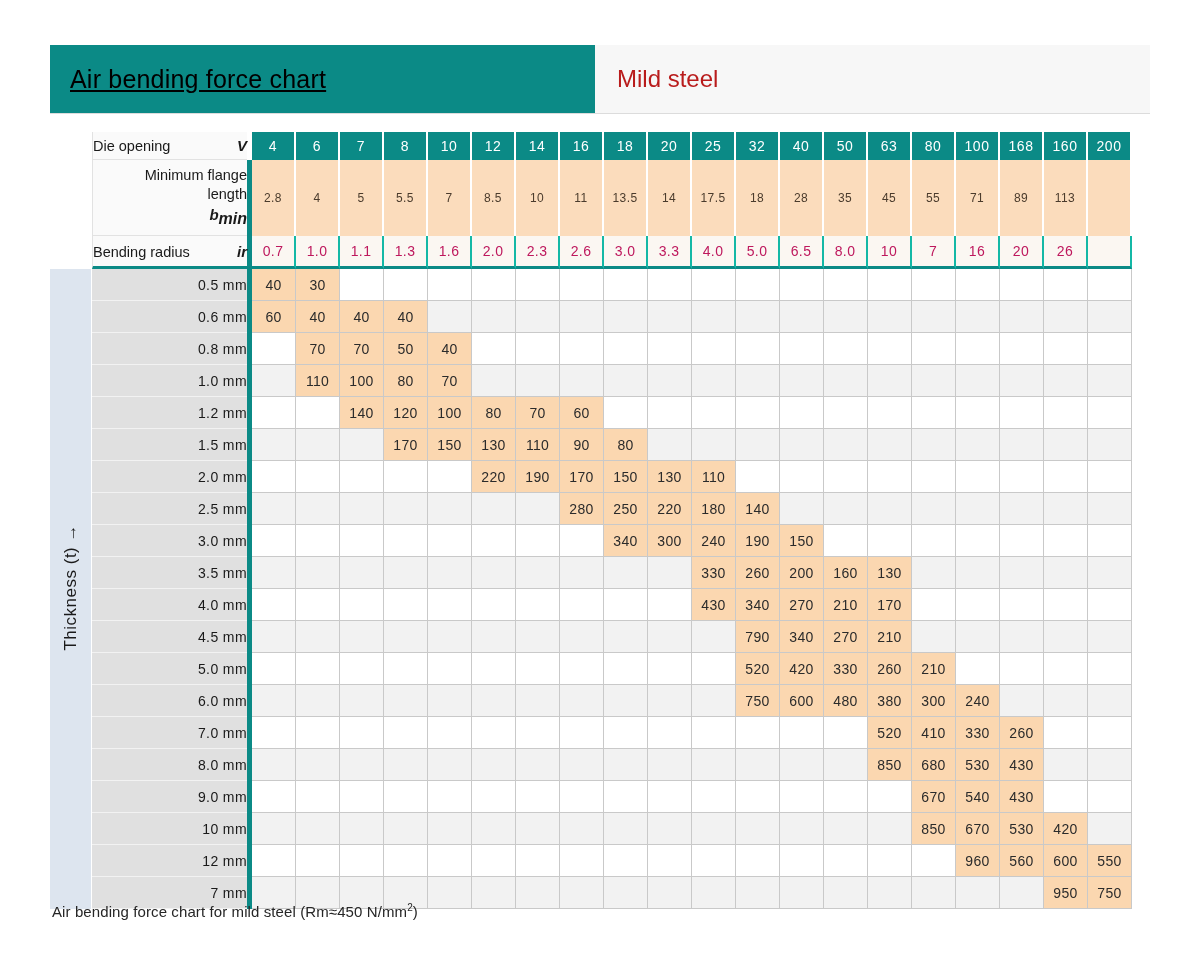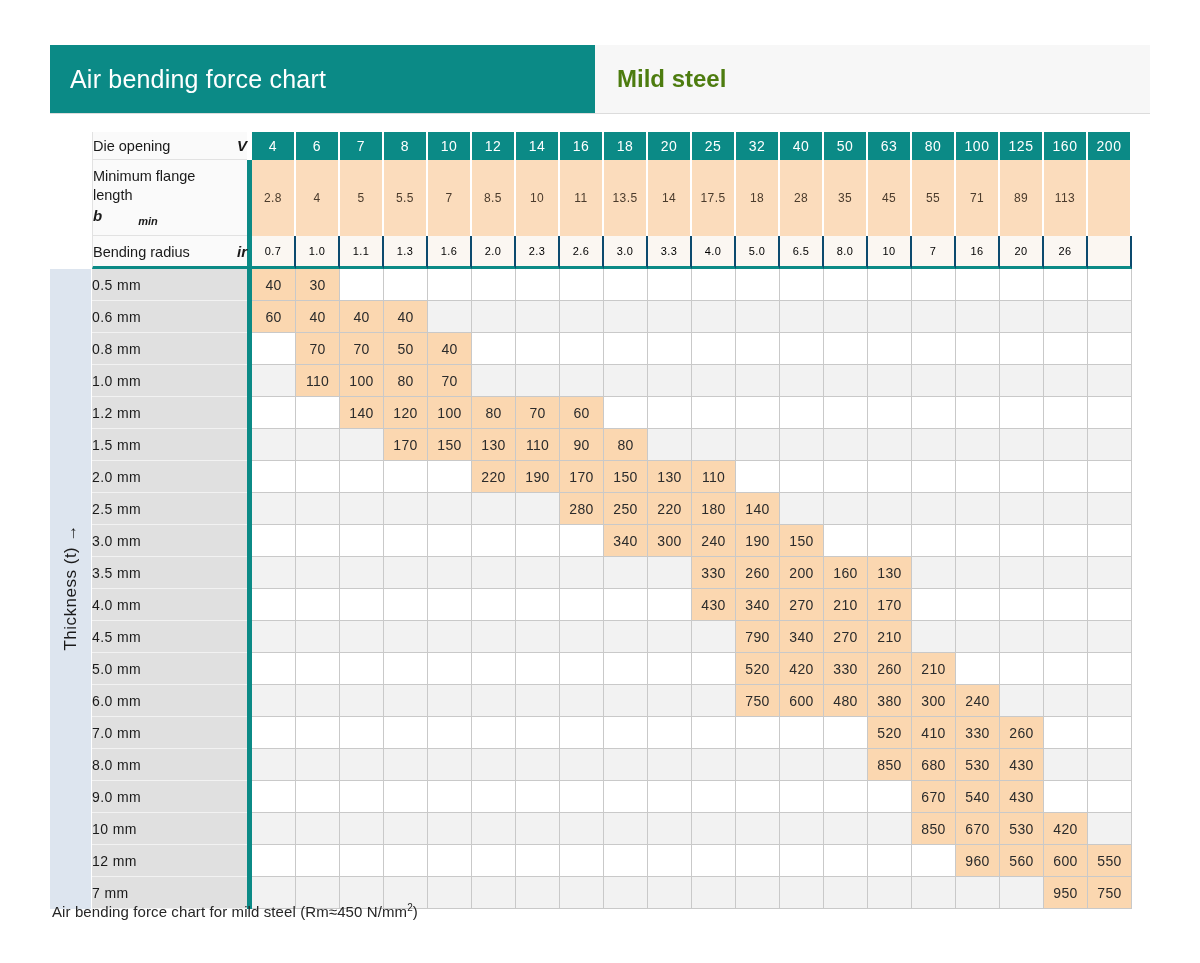--- a/index.html
+++ b/index.html
@@ -33,36 +33,37 @@
   }
   .title-left {
     width: 545px;
     background: #0b8a86;
     display: flex;
     align-items: center;
     padding-left: 20px;
     box-sizing: border-box;
   }
   .title-left-text {
-    color: #ffffff;
+    color: #000000;
     font-size: 25px;
     font-weight: 400;
     letter-spacing: 0.2px;
+    text-decoration: underline;
   }
   .title-right {
     flex: 1;
     display: flex;
     align-items: center;
     padding-left: 22px;
     box-sizing: border-box;
   }
   .title-right-text {
-    color: #4d7c0f;
+    color: #b91c1c;
     font-size: 24px;
-    font-weight: bold;
+    font-weight: normal;
   }
 
   
   .tablewrap {
     position: absolute;
     left: 50px;
     top: 132px;
   }
   table.chart {
     border-collapse: separate;
@@ -114,31 +115,30 @@
     justify-content: space-between;
     align-items: baseline;
     text-align: center;
   }
   .hdr-label .sym {
     font-weight: bold;
     font-style: italic;
     font-size: 15px;
   }
   .hdr-label.stack {
-    text-align: left;
+    text-align: right;
     line-height: 1.32;
   }
   .hdr-label.stack .sym {
     display: block;
     margin-top: 1px;
   }
   .sub {
-    font-size: 11px;
+    font-size: 16px;
     vertical-align: sub;
-    margin-left: 36px;
   }
 
   
   .sep-cell { background: #ffffff; }
   .sep-teal { background: #0b8a86; }
 
   
   .die-cell {
     background: #0b8a86;
     color: #ffffff;
@@ -156,34 +156,34 @@
     font-size: 12px;
     text-align: center;
     height: 76px;
     border-right: 2px solid #ffffff;
     letter-spacing: 0.4px;
   }
   .flange-cell.empty { background: #fbdcbc; }
   
   .radius-cell {
     background: #fbf7f2;
-    color: #000000;
-    font-size: 11px;
+    color: #be185d;
+    font-size: 14px;
     text-align: center;
     height: 30px;
-    border-right: 2px solid #0c4a6e;
+    border-right: 2px solid #14b8a6;
     border-bottom: 3px solid #0b8a86;
     letter-spacing: 0.4px;
   }
   .radius-cell.blank { background: #fbf7f2; }
 
   
   .th-label {
     background: #e0e0e0;
-    text-align: left;
+    text-align: right;
     font-size: 14px;
     font-weight: bold;
     color: #1a1a1a;
     height: 31px;
     border-bottom: 1px solid #f2f2f2;
     letter-spacing: 0.4px;
   }
 
   
   .dcell {
@@ -271,21 +271,21 @@
             <td class="die-cell">16</td>
             <td class="die-cell">18</td>
             <td class="die-cell">20</td>
             <td class="die-cell">25</td>
             <td class="die-cell">32</td>
             <td class="die-cell">40</td>
             <td class="die-cell">50</td>
             <td class="die-cell">63</td>
             <td class="die-cell">80</td>
             <td class="die-cell">100</td>
-            <td class="die-cell">125</td>
+            <td class="die-cell">168</td>
             <td class="die-cell">160</td>
             <td class="die-cell">200</td>
           </tr>
           <tr>
             <td class="hdr-label stack">
               <div>Minimum flange</div>
               <div>length</div>
               <div class="sym"><span>b</span><span class="sub">min</span></div>
             </td>
             <td class="sep-teal"></td>

